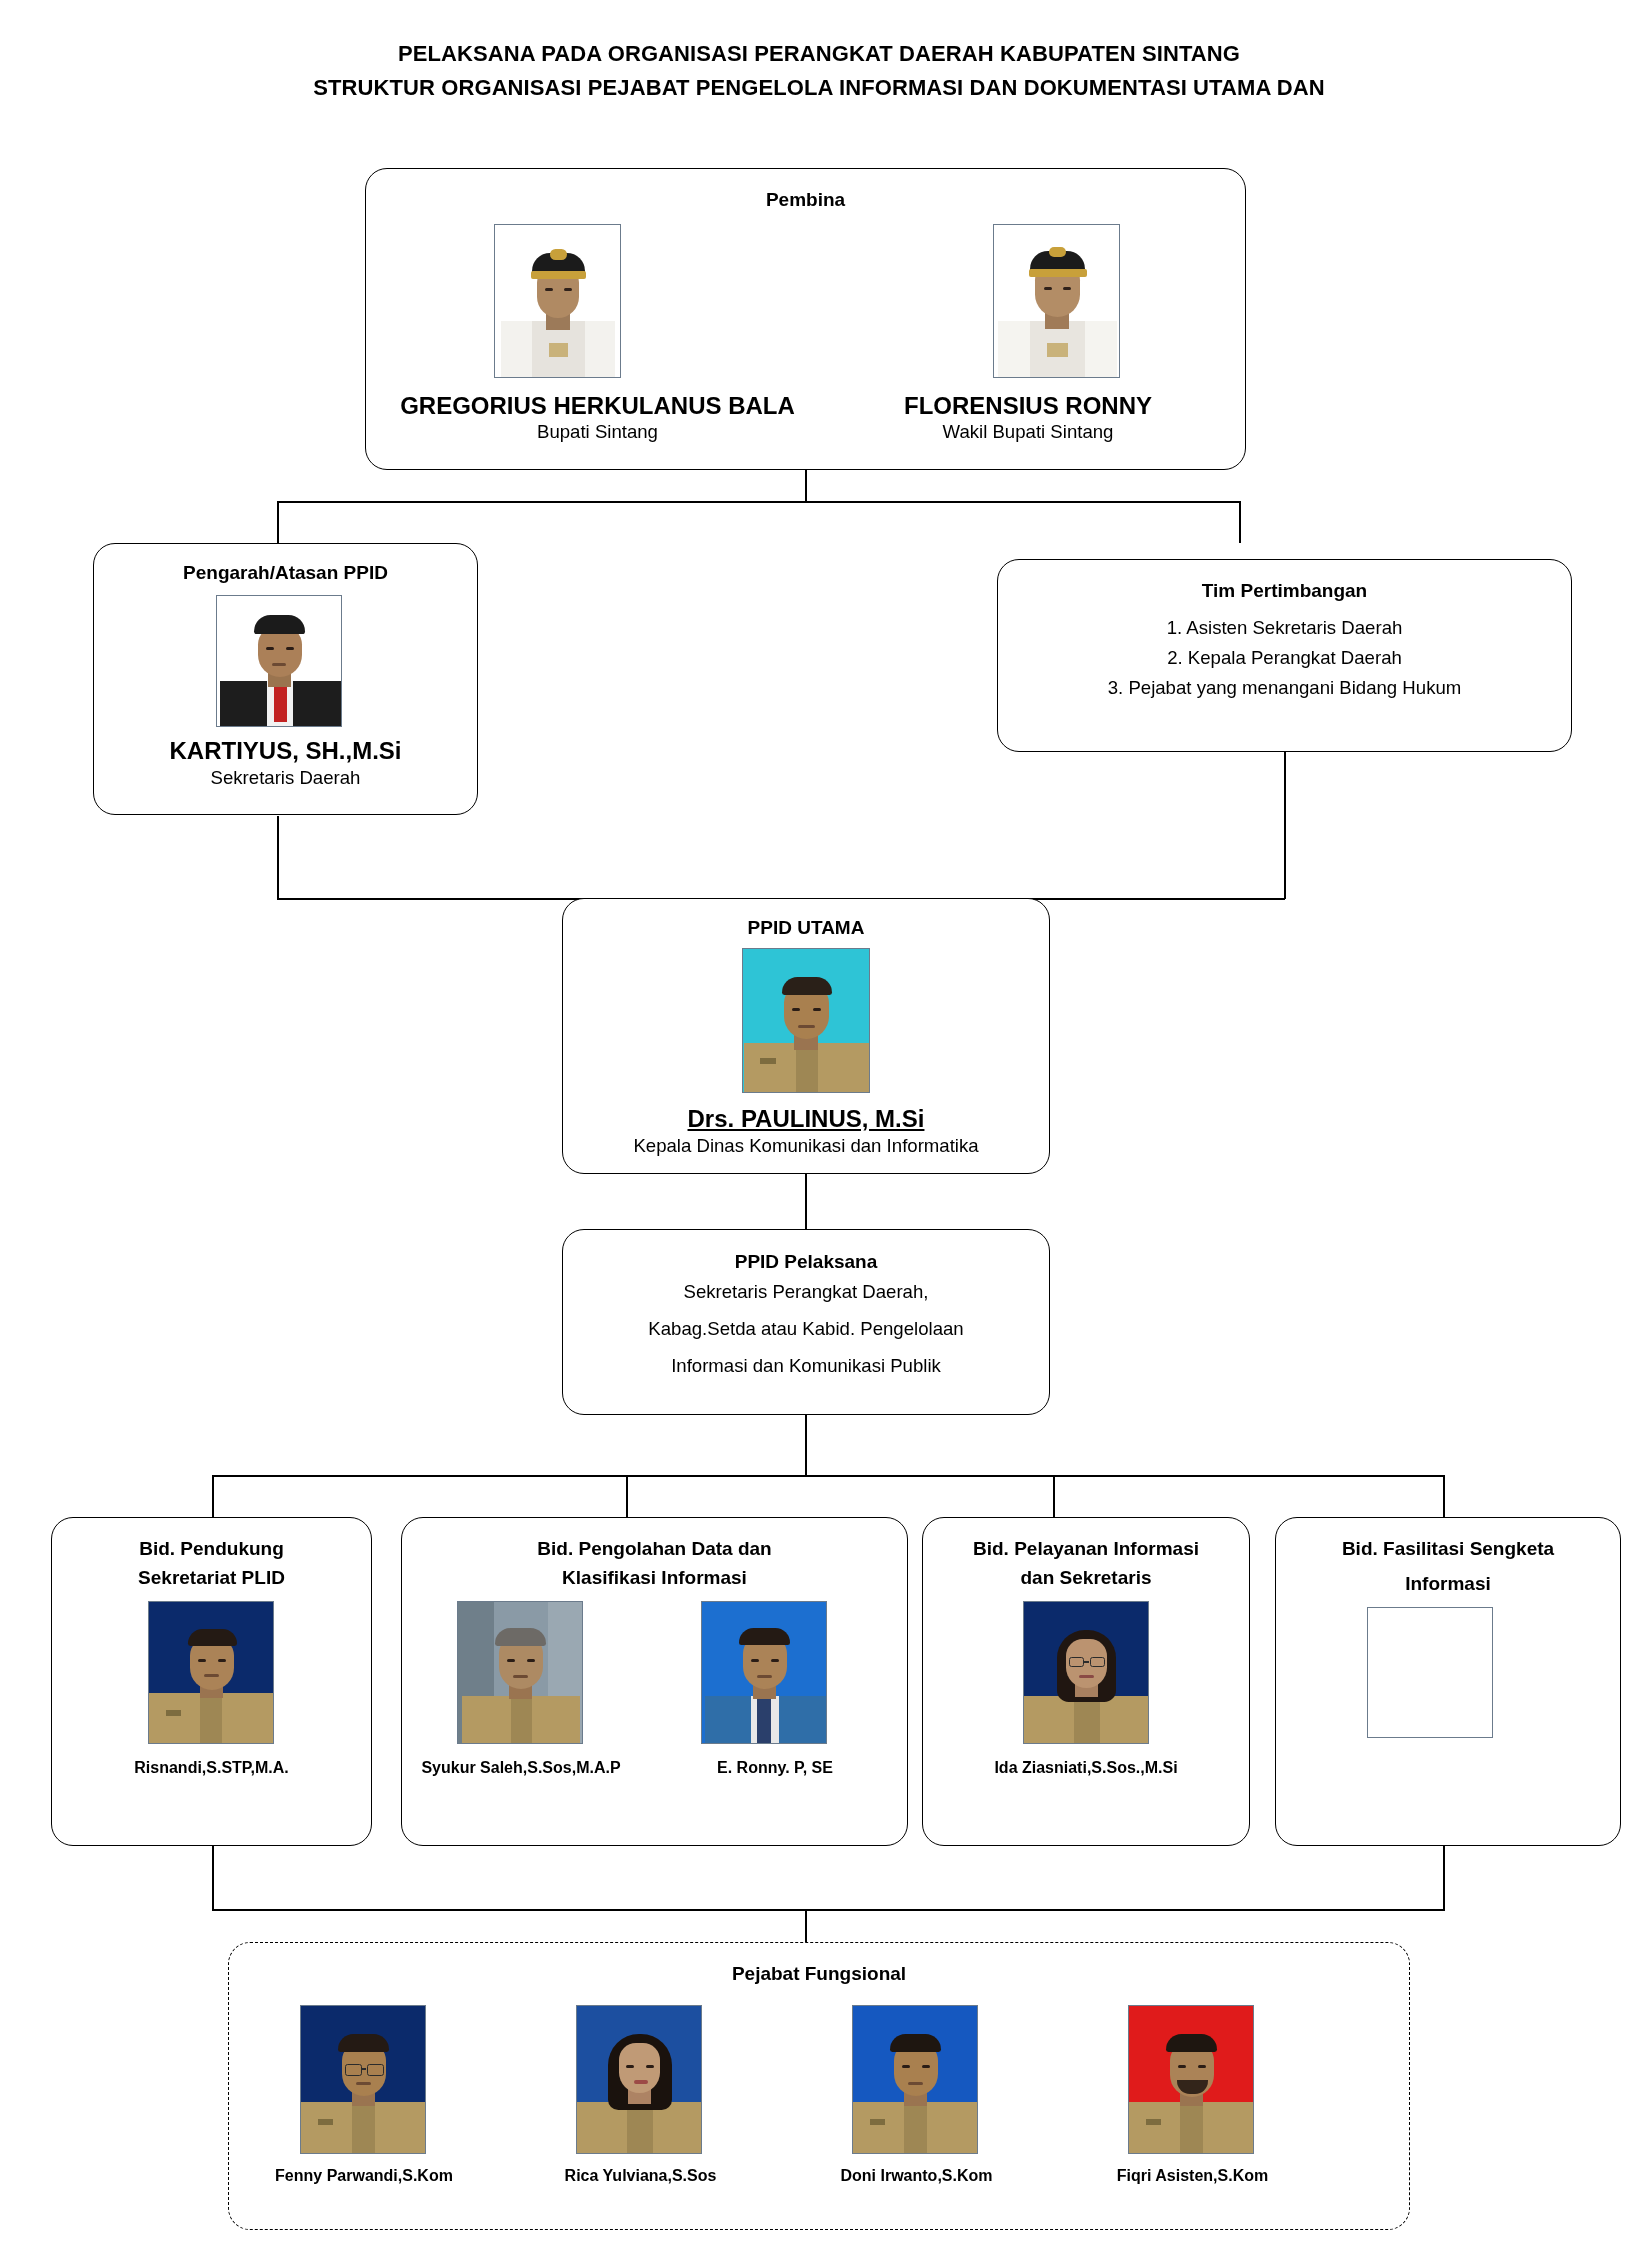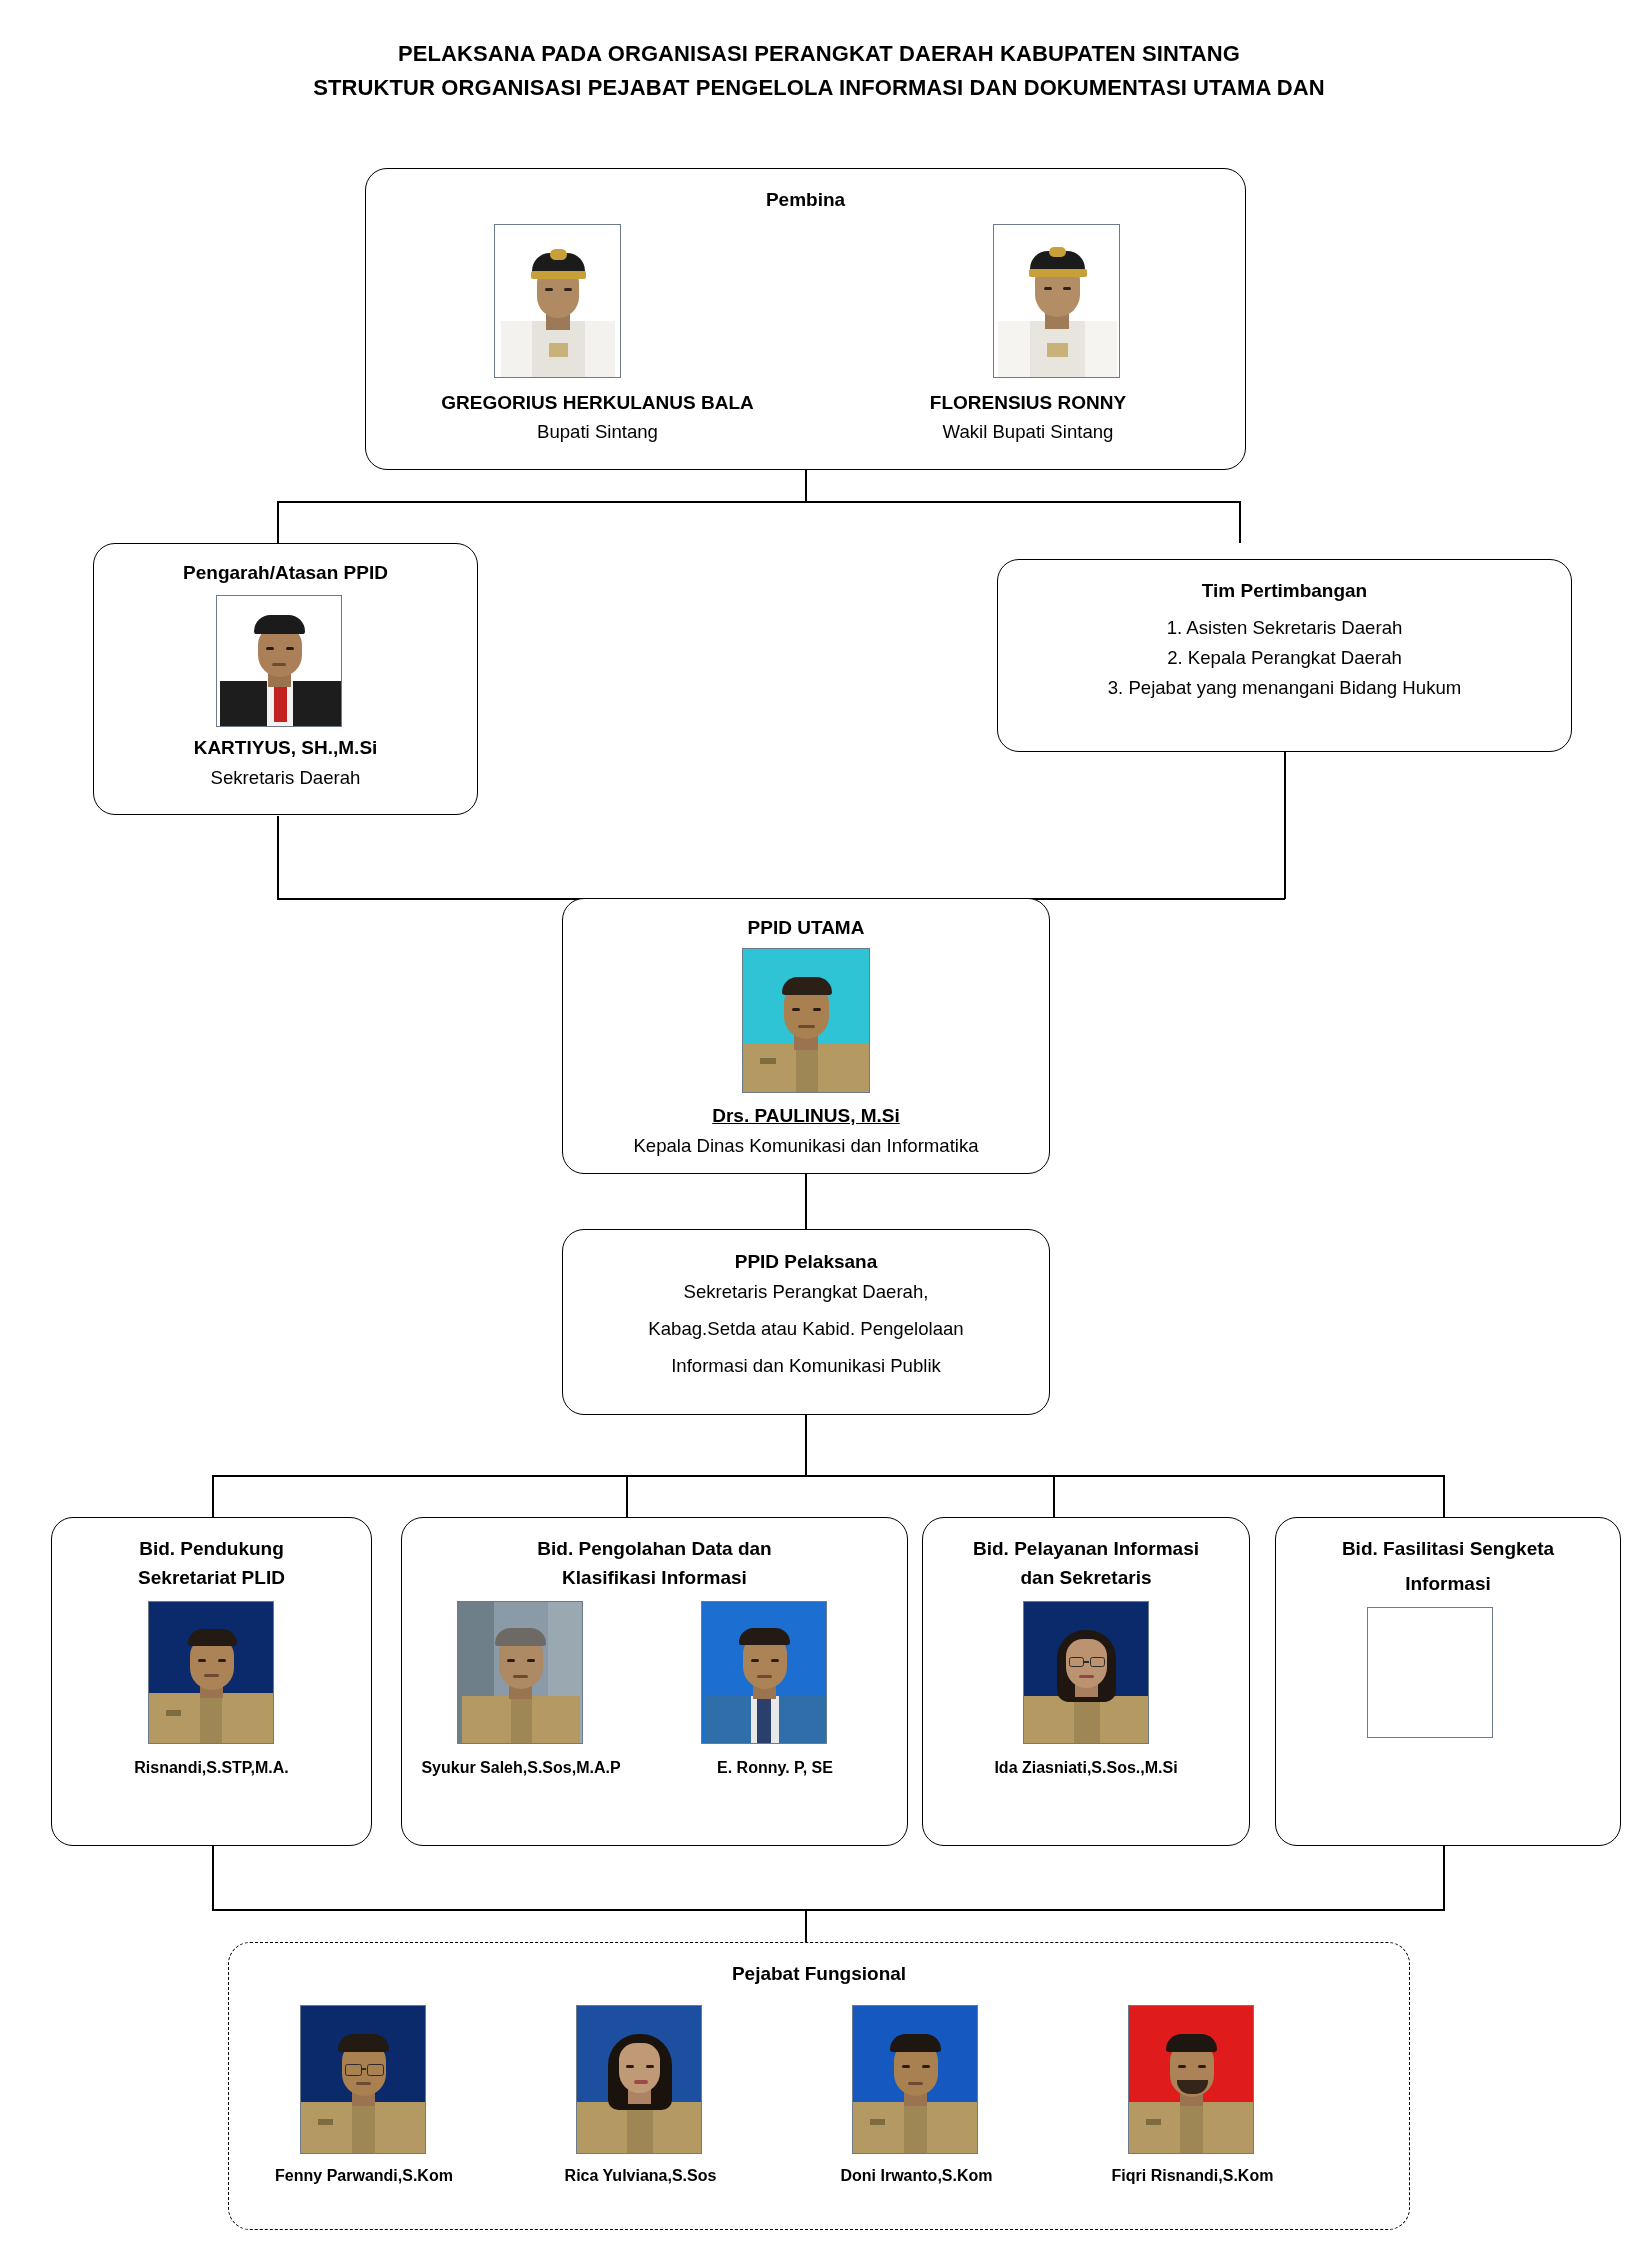--- a/index.html
+++ b/index.html
@@ -38,21 +38,21 @@
     background: #ffffff;
     text-align: center;
   }
   .hdr {
     font-weight: bold;
     font-size: 19px;
     line-height: 1.45;
   }
   .nm {
     font-weight: bold;
-    font-size: 19px;
+    font-size: 24px;
     line-height: 1.35;
   }
   .sub {
     font-size: 18.6px;
     line-height: 1.4;
   }
   .nm-sm {
     font-weight: bold;
     font-size: 16px;
     line-height: 1.3;
@@ -361,15 +361,15 @@
     <div class="pf" style="left:0; top:96px; width:126px; height:53px; background:#b49a62;"></div>
     <div class="pf" style="left:51px; top:96px; width:23px; height:53px; background:#9e8754;"></div>
     <div class="pf" style="left:51px; top:81px; width:23px; height:19px; background:#9a7450;"></div>
     <div class="pf" style="left:41px; top:36px; width:44px; height:55px; background:#ab8357; border-radius:20.6px 20.6px 24.4px 24.4px;"></div>
     <div class="pf" style="left:37px; top:28px; width:51px; height:18px; background:#1e1610; border-radius:16.7px 16.7px 2.6px 2.6px;"></div>
     <div class="pf" style="left:49px; top:59px; width:7.7px; height:3.2px; background:#2b1d16; border-radius:1.9px;"></div>
     <div class="pf" style="left:69px; top:59px; width:7.7px; height:3.2px; background:#2b1d16; border-radius:1.9px;"></div>
     <div class="pf" style="left:48px; top:74px; width:31px; height:14px; background:#33251a; border-radius:0 0 13px 13px;"></div>
     <div class="pf" style="left:16.7px; top:113px; width:15.4px; height:5.8px; background:#7d6c3f;"></div>
   </div>
-  <div class="nm-sm" style="position:absolute; left:835px; top:223px; width:257px; text-align:center;">Fiqri Risnandi,S.Kom</div>
+  <div class="nm-sm" style="position:absolute; left:835px; top:223px; width:257px; text-align:center;">Fiqri Asisten,S.Kom</div>
 </div>
 
 
 </body></html>

